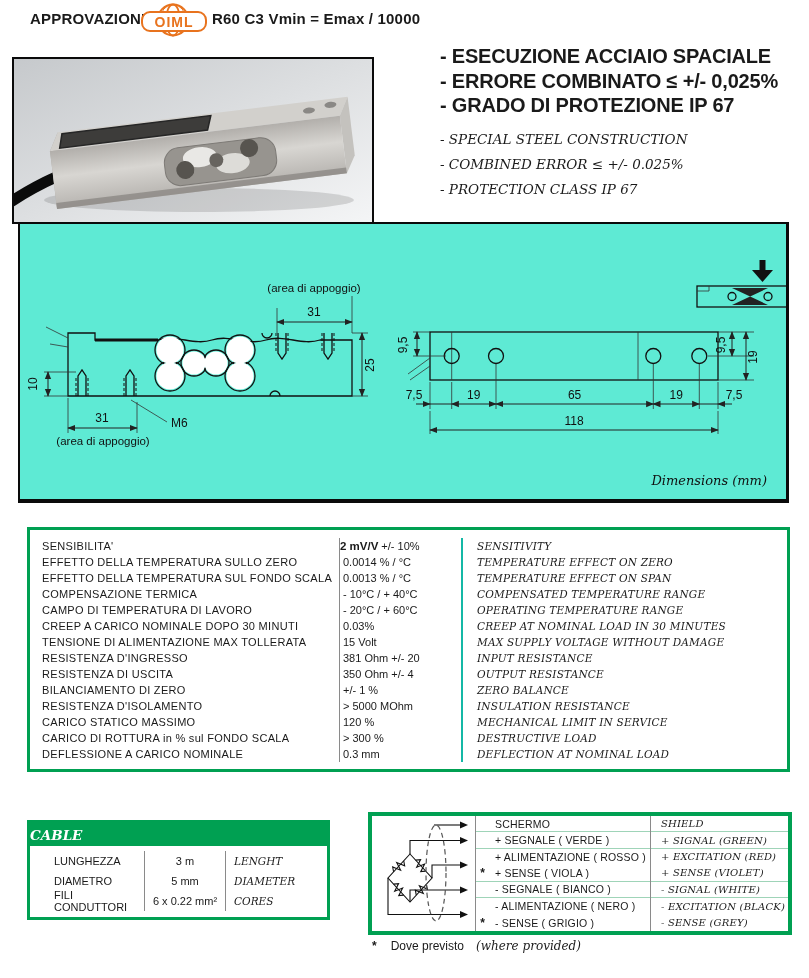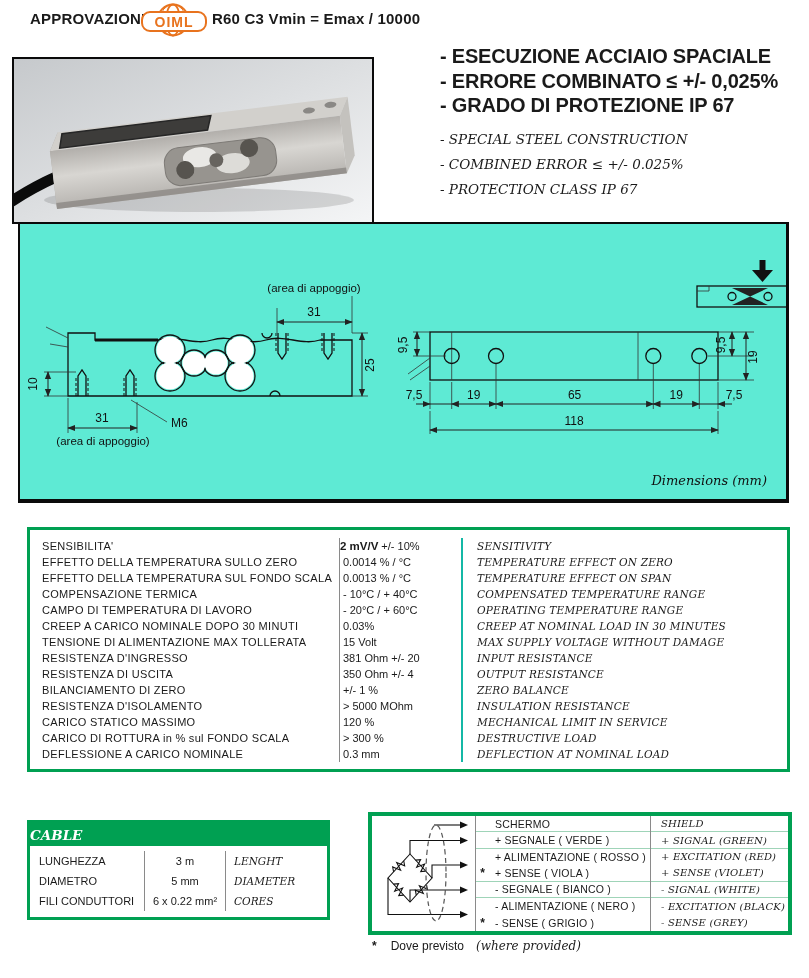--- a/index.html
+++ b/index.html
@@ -51,21 +51,21 @@
   .tc2 b{margin-right:3px;font-size:11.5px;}
   .tc3{flex:1;padding-left:14px;font-style:italic;font-family:"DejaVu Serif",serif;font-size:10.5px;letter-spacing:.2px;}
 
   
   #cabletable{left:27px;top:820px;width:297px;border:3px solid #00A052;background:#fff;}
   #cable-head{height:23px;background:#00A052;display:flex;align-items:center;color:#fff;}
   #cable-head .t-it{font-weight:bold;font-size:14px;letter-spacing:1px;padding-left:62px;flex:1;}
   #cable-head .t-en{font-style:italic;font-weight:bold;font-family:"DejaVu Serif",serif;font-size:13.5px;padding-right:14px;}
   #cable-body{padding:5px 0 6px 0;}
   .crow{display:flex;height:20px;align-items:center;font-size:11px;}
-  .cc1{width:115px;padding-left:9px;box-sizing:border-box;border-right:1px solid #8a8a8a;align-self:stretch;display:flex;align-items:center;}
+  .cc1{width:115px;padding-left:24px;box-sizing:border-box;border-right:1px solid #8a8a8a;align-self:stretch;display:flex;align-items:center;}
   .cc2{width:81px;box-sizing:border-box;border-right:1px solid #8a8a8a;align-self:stretch;display:flex;align-items:center;justify-content:center;}
   .cc3{flex:1;padding-left:8px;font-style:italic;font-family:"DejaVu Serif",serif;font-size:10.5px;}
 
   
   #wiring{left:368px;top:812px;width:416px;height:115px;border:4px solid #00A052;background:#fff;display:flex;}
   #wire-diagram{width:103px;height:115px;position:relative;}
   #wire-cols{flex:1;display:flex;}
   #wire-it{width:175px;border-left:1px solid #8a8a8a;box-sizing:border-box;}
   #wire-en{flex:1;border-left:1px solid #8a8a8a;box-sizing:border-box;}
   .wrow{height:16.4px;display:flex;align-items:center;font-size:10.5px;box-sizing:border-box;}

